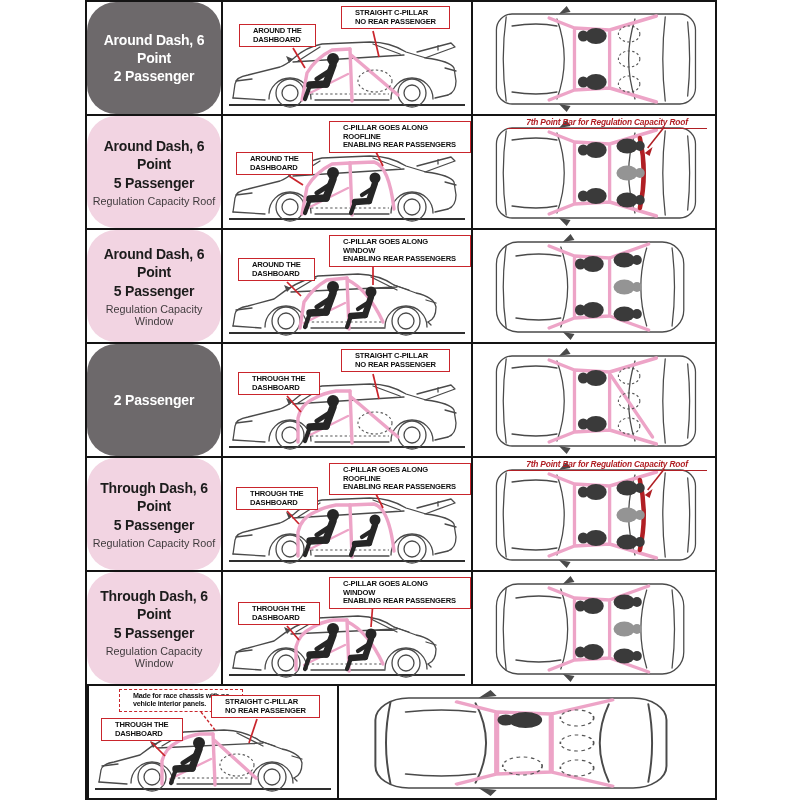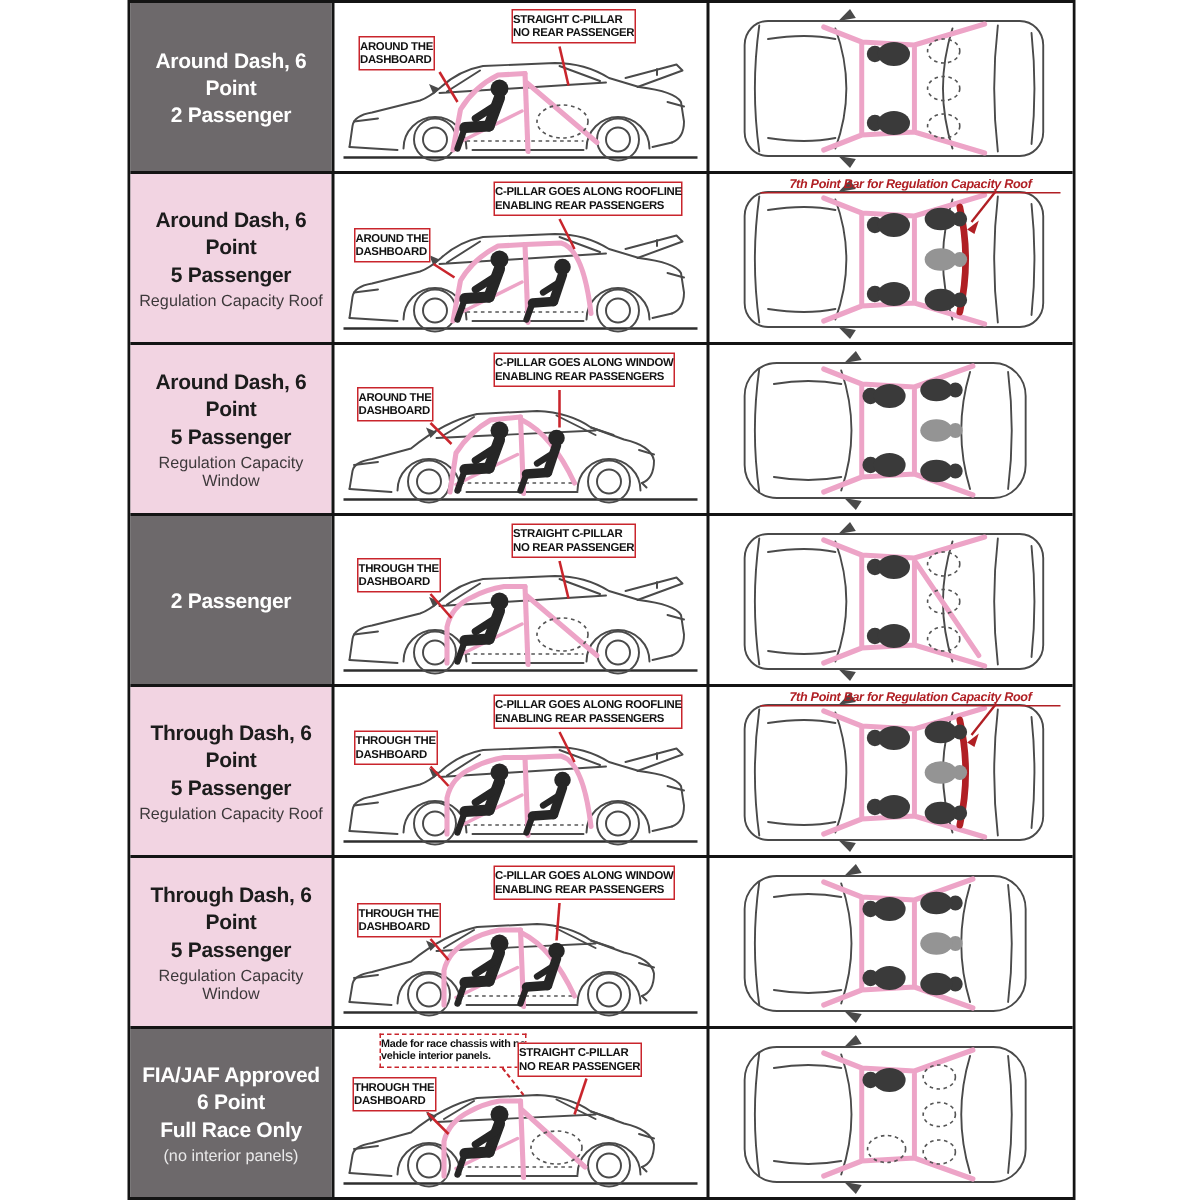--- a/index.html
+++ b/index.html
@@ -4,32 +4,32 @@
 <style>
   html,body{margin:0;padding:0;background:#fff;width:800px;height:800px;overflow:hidden;
     font-family:"Liberation Sans",sans-serif;}
   .stage{position:relative;width:800px;height:800px;background:#fff;}
   .table{position:absolute;left:85px;top:0;width:632px;height:800px;background:#fff;
     border:2.5px solid var(--border,#141414);box-sizing:border-box;display:flex;flex-direction:column;}
   .row{flex:1 1 0;display:flex;min-height:0;border-top:2px solid var(--border,#141414);}
   .row:first-child{border-top:none;}
   .cell{position:relative;background:#fff;box-sizing:border-box;min-width:0;}
   .label-cell{width:134px;flex:0 0 134px;display:flex;flex-direction:column;justify-content:center;
-    align-items:center;text-align:center;padding:4px 5px;}
+    align-items:center;text-align:center;padding:4px 5px;border-radius:29px;}
   .lab-gray{background:var(--gray,#6d696b);color:#ffffff;}
   .lab-pink{background:var(--pink,#f2d4e2);color:#1c1c1c;}
   .side-cell{flex:0 0 250px;border-left:2px solid var(--border,#141414);}
   .top-cell{flex:1 1 auto;border-left:2px solid var(--border,#141414);font-style:italic;}
   .t-line{font-size:14px;font-weight:bold;line-height:1.3;letter-spacing:-0.2px;}
   .t-sub{font-size:10.8px;margin-top:3px;opacity:.85;}
   .t-line:empty,.t-sub:empty{display:none;}
   .diagram{position:absolute;left:0;top:0;right:0;bottom:0;}
   .diagram svg{width:100%;height:100%;display:block;}
   .callout{position:absolute;background:#fff;border:1.8px solid var(--red,#c9252c);color:#111;
-    font-weight:bold;font-size:7.6px;line-height:1.15;padding:2px 0;white-space:pre-line;
+    font-weight:bold;font-size:7.6px;line-height:1.15;padding:2px 13px;white-space:pre-line;
     letter-spacing:-0.2px;z-index:3;}
   .callout.dashed{border-style:dashed;border-width:1.4px;font-size:7.2px;font-weight:600;}
   .seventh-label{position:absolute;top:1px;left:34px;right:8px;text-align:center;
     color:var(--dred,#b01f24);font-size:8.4px;font-weight:bold;z-index:3;
     border-bottom:1.5px solid var(--dred,#b01f24);padding-bottom:1px;letter-spacing:-0.2px;}
   
   .row0 .c-a{left:16px;top:22px}  .row0 .c-b{left:118px;top:4px}
   .row1 .c-a{left:13px;top:36px}  .row1 .c-b{left:106px;top:5px}
   .row2 .c-a{left:15px;top:28px}  .row2 .c-b{left:106px;top:5px}
   .row3 .c-a{left:15px;top:28px}  .row3 .c-b{left:118px;top:5px}
@@ -464,26 +464,20 @@
               <circle class="occm" cx="168" cy="57" r="5"></circle>
               <ellipse class="occm" cx="155" cy="57" rx="11" ry="7.5"></ellipse>
               <circle class="occ" cx="168" cy="84" r="5"></circle>
               <ellipse class="occ" cx="155" cy="84" rx="11" ry="7.5"></ellipse>
             </svg>
           </div>
       </div>
     </div>
 
     <div class="row row6">
-      <div class="cell label-cell lab-gray">
-        <div class="t-line">FIA/JAF Approved</div>
-        <div class="t-line">6 Point</div>
-        <div class="t-line">Full Race Only</div>
-        <div class="t-sub">(no interior panels)</div>
-      </div>
       <div class="cell side-cell">
         <div class="diagram">
             <svg viewBox="0 0 248 112" preserveAspectRatio="none">
               <path class="gnd" d="M6,103 L242,103"></path>
               <path class="car" d="M10,96 L12,84 Q13,78 25,76 L51,69 Q73,51 95,46 L135,44 Q157,45 171,55 L193,63 Q211,67 213,77 Q213,89 205,92"></path>
               <path class="car" d="M10,96 L38,98 M88,98 L162,98 M205,92 L208,95"></path>
               <path class="car" d="M42,97 A19,19 0 0 1 84,97 M162,97 A19,19 0 0 1 204,97"></path>
               <circle class="car" cx="63" cy="91" r="14"></circle>
               <circle class="car" cx="63" cy="91" r="8"></circle>
               <circle class="car" cx="183" cy="91" r="14"></circle>

